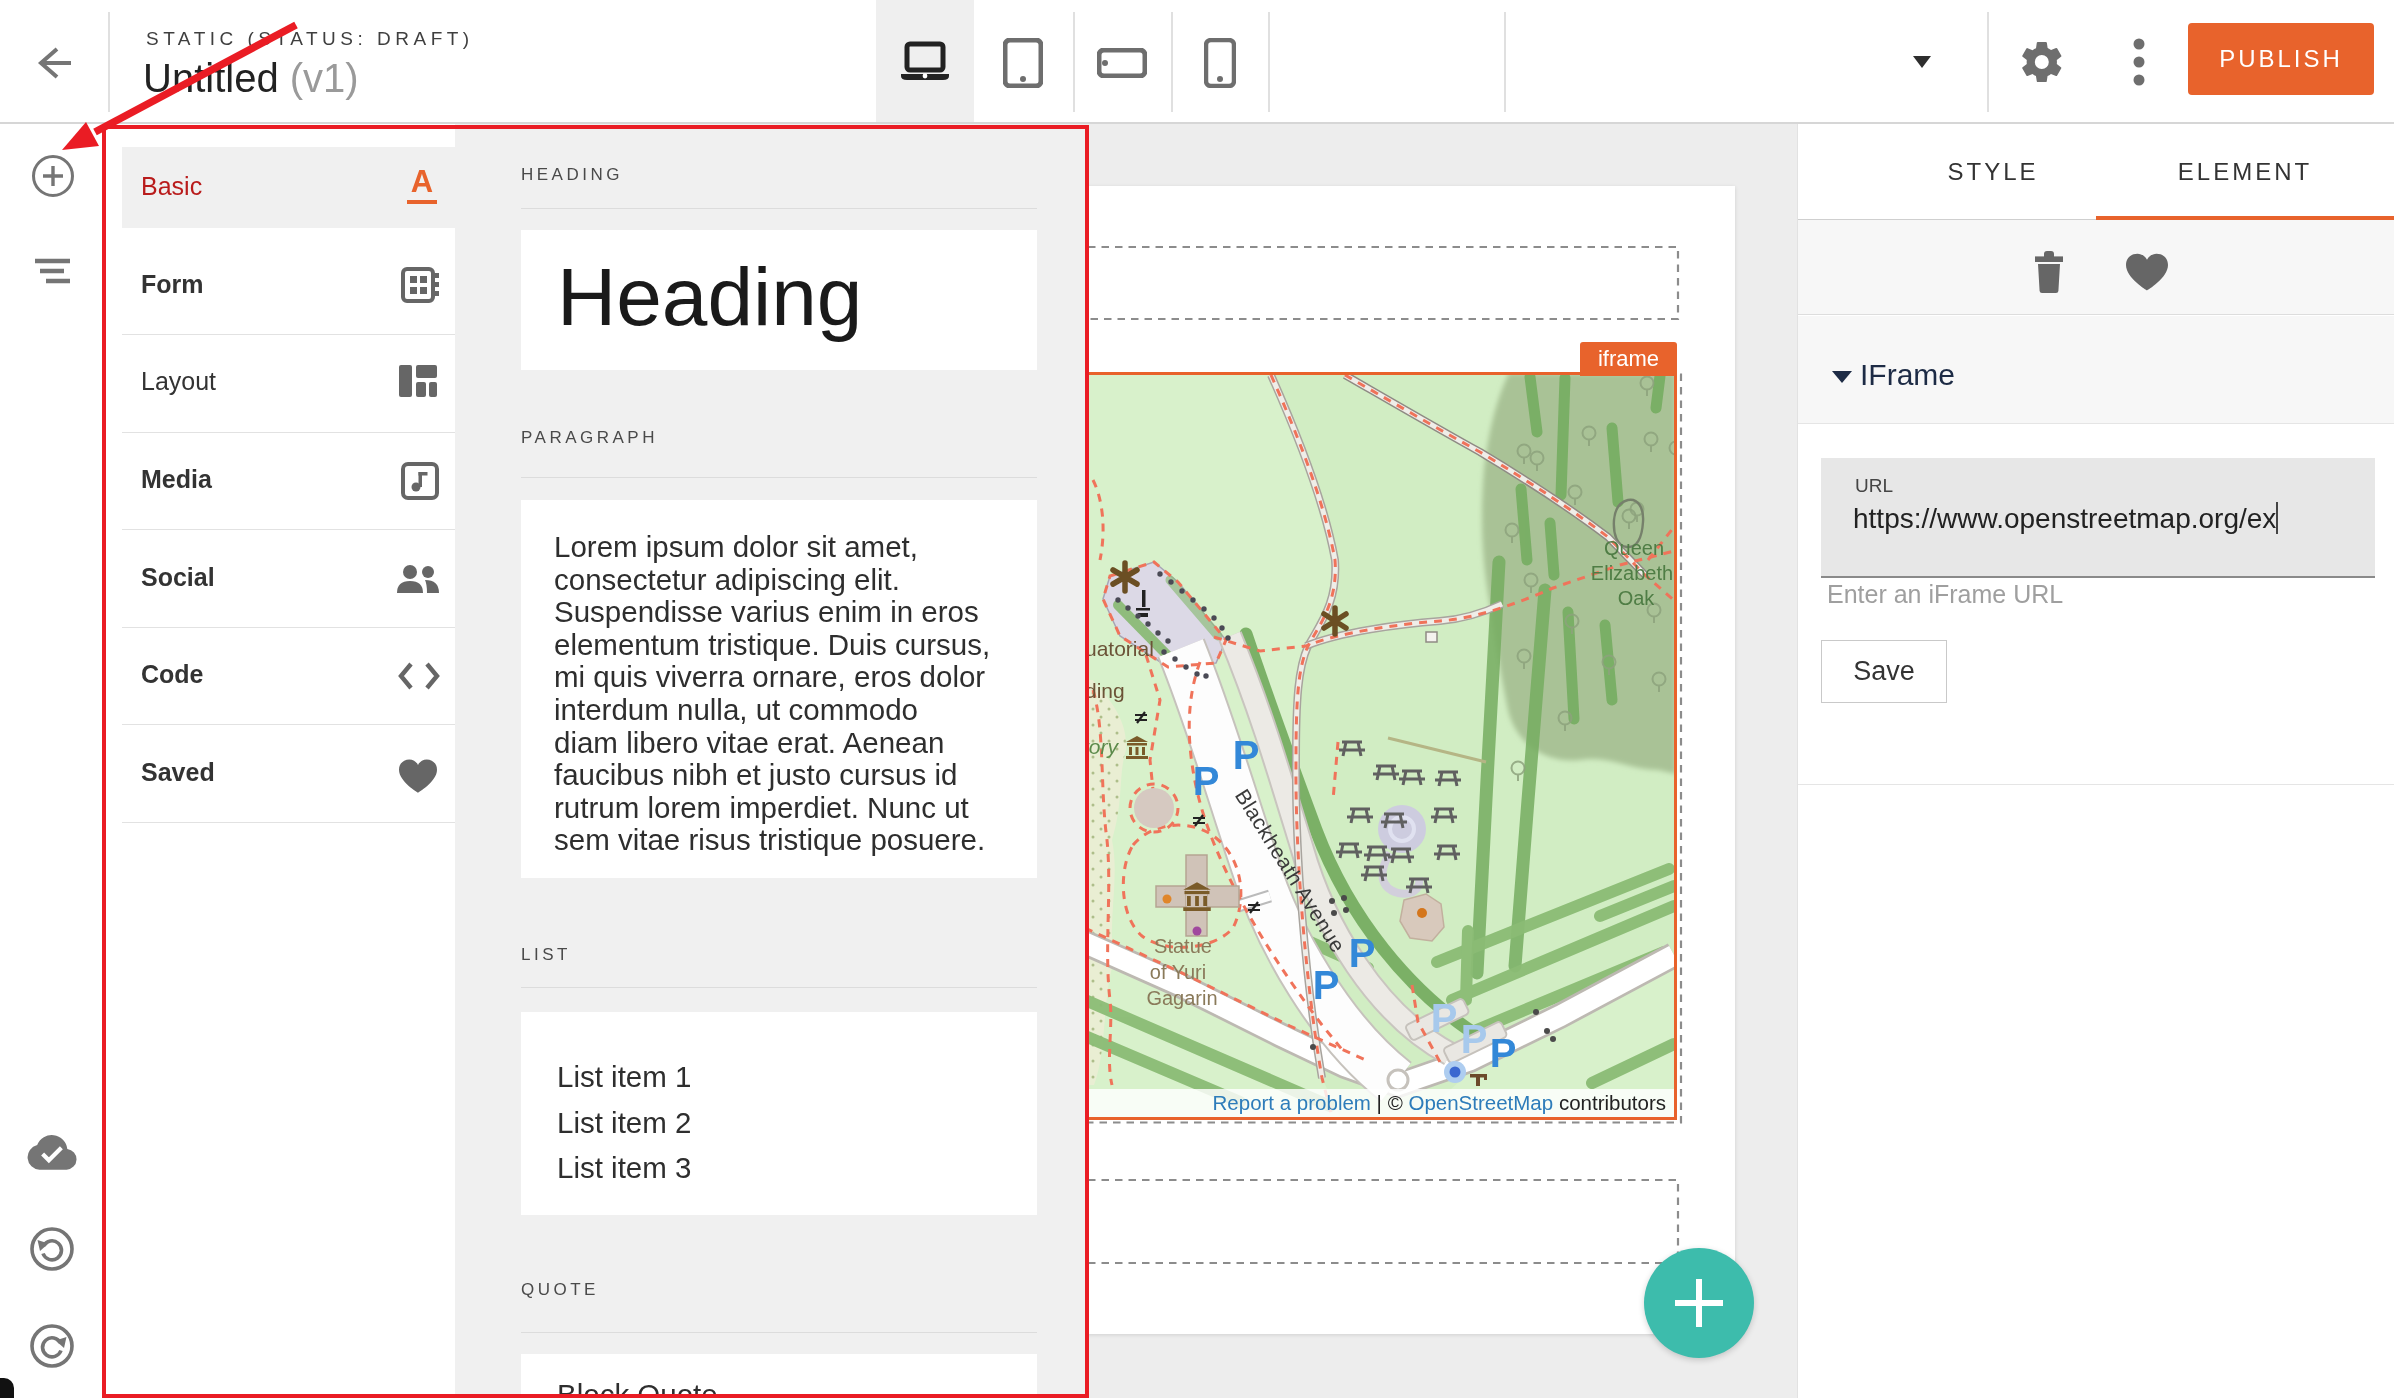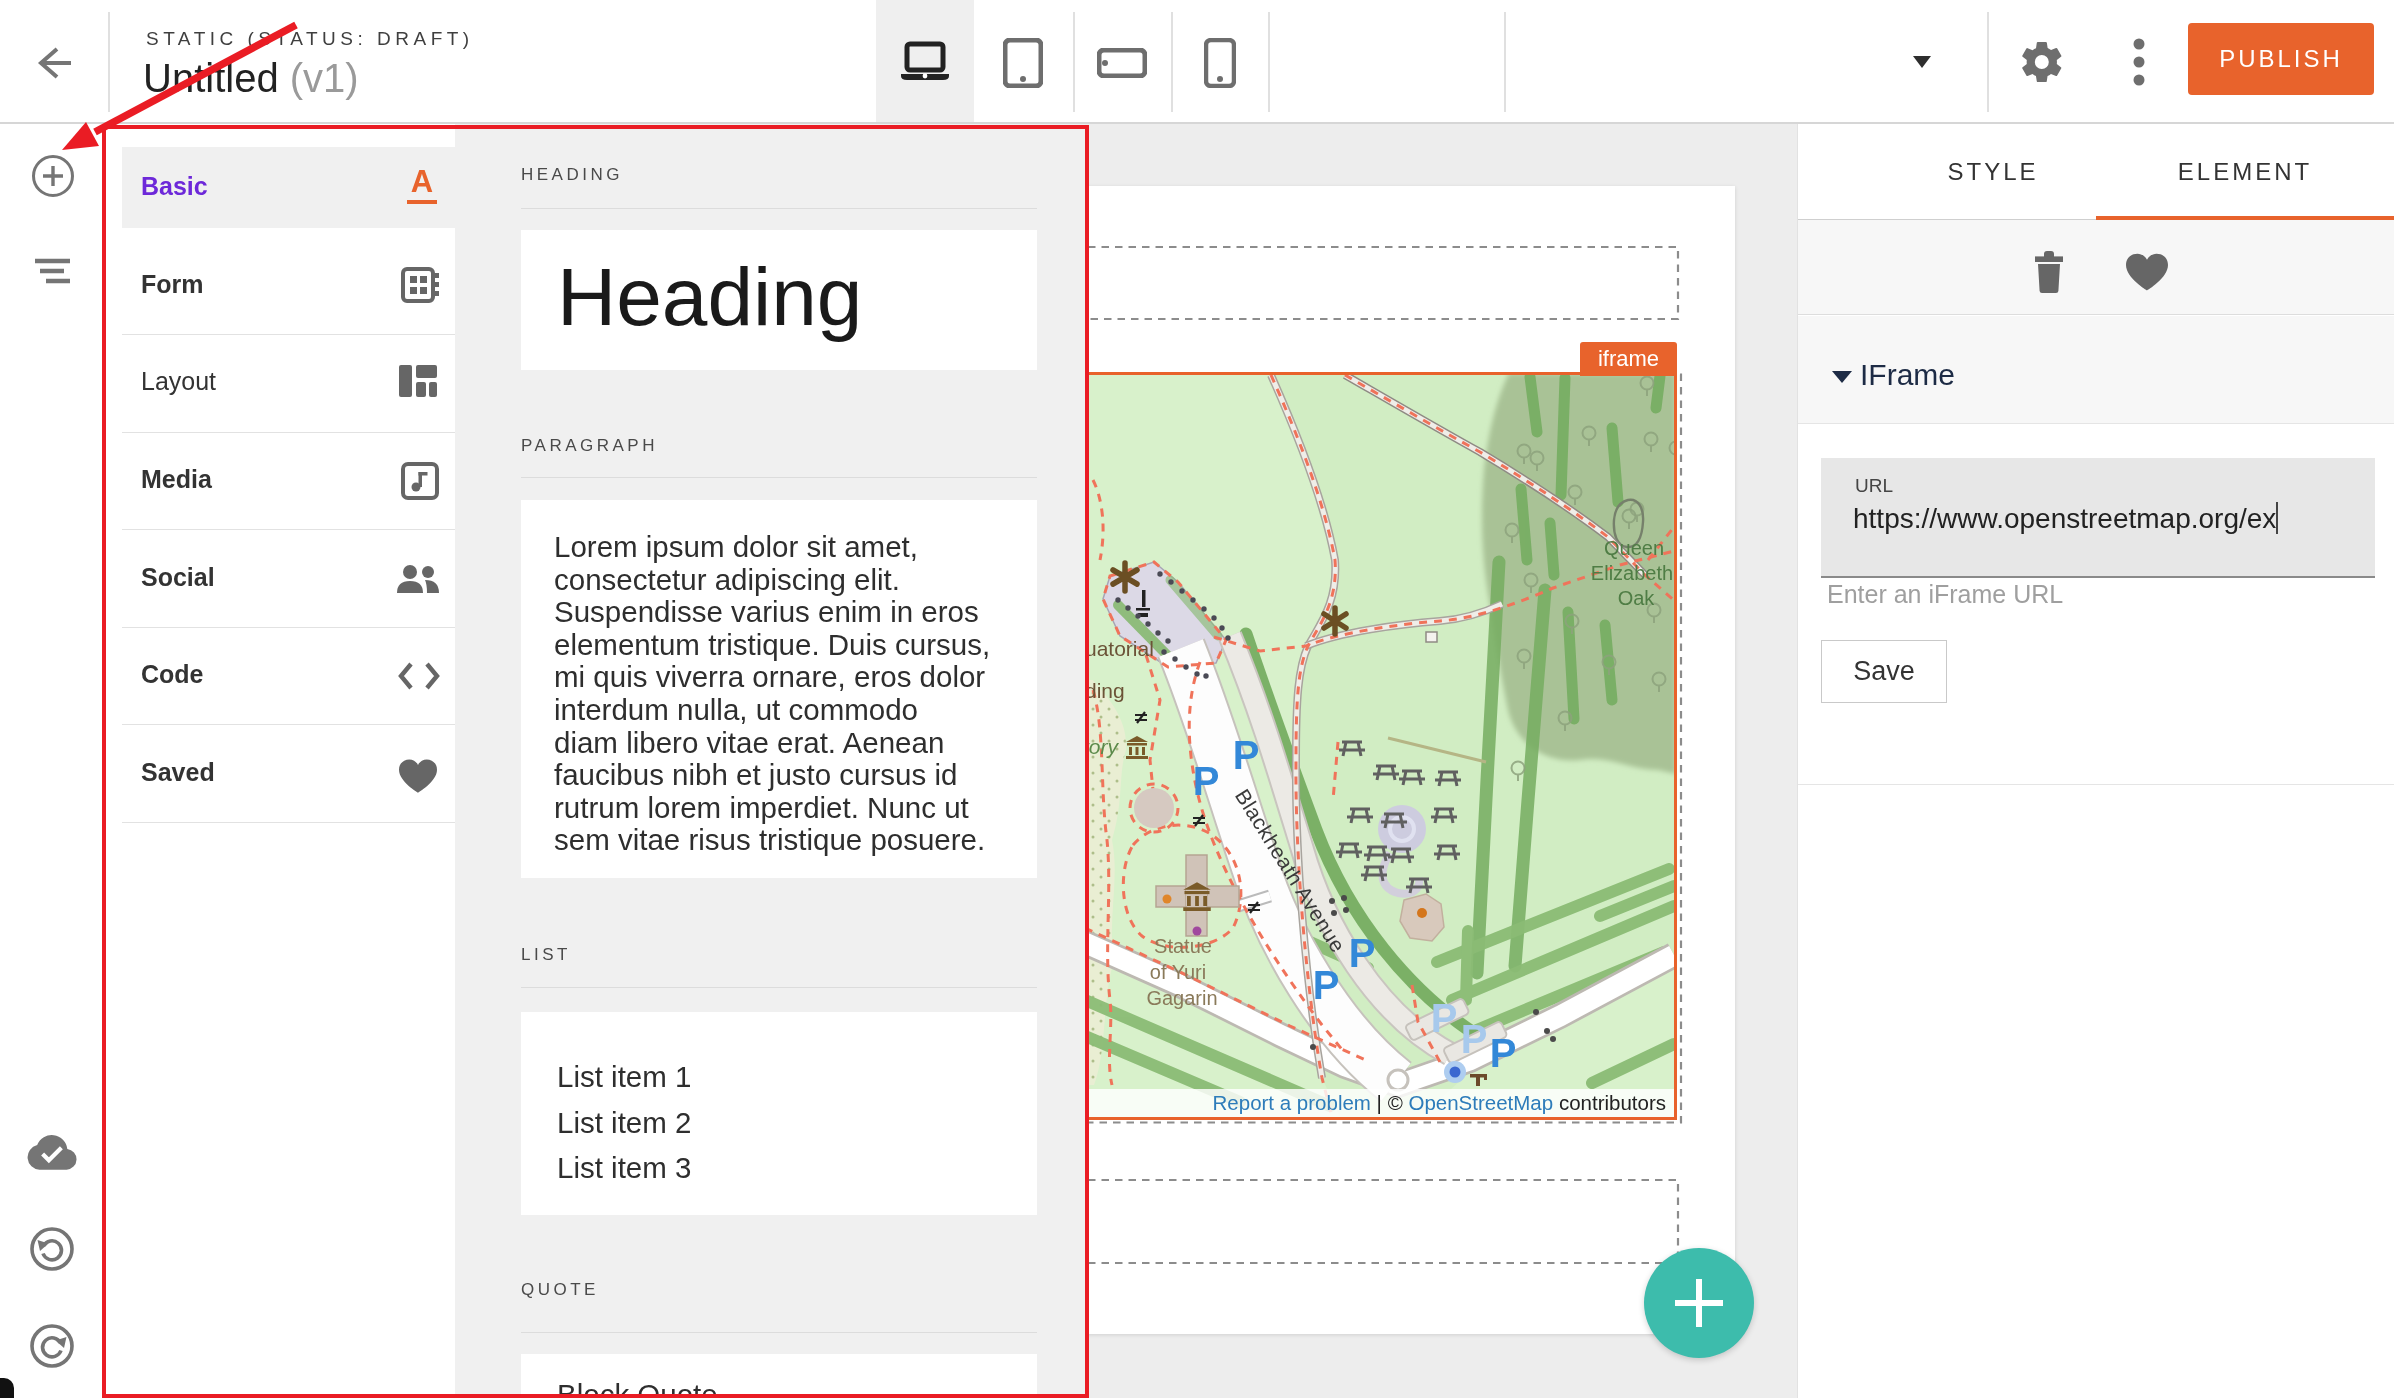--- a/index.html
+++ b/index.html
@@ -415,21 +415,21 @@
   <svg class="abs" style="left:29px; top:1199px;" width="46" height="46" viewBox="0 0 46 46">
     <circle cx="23" cy="23" r="20" fill="none" stroke="#757575" stroke-width="3.6"></circle>
     <path d="M31.5 20 A 9.5 9.5 0 1 0 32 27.5" fill="none" stroke="#757575" stroke-width="3.6"></path>
     <polygon points="37.5,14 26.5,17.5 35,25" fill="#757575"></polygon>
   </svg>
 </div>
 
 <div id="flyout">
   <div id="menucol">
     <div class="abs" style="left:12px; top:23px; width:333px; height:81px; background:#f0f0f0;"></div>
-    <div class="abs" style="left:31px; top:48px; font-size:25px; font-weight:bold; color:#6d28d9;">Basic</div>
+    <div class="abs" style="left:31px; top:48px; font-size:25px; font-weight:normal; color:#b91c1c;">Basic</div>
     <div class="abs" style="left:292px; top:42px; width:40px; text-align:center; font-size:31px; font-weight:bold; color:#e8632c; line-height:31px;">A<div style="margin:3px auto 0; width:30px; height:4px; background:#e8632c;"></div></div>
 
     <div class="abs" style="left:31px; top:146px; font-size:25px; font-weight:bold; color:#333;">Form</div>
     <svg class="abs" style="left:291px; top:143px;" width="38" height="36" viewBox="0 0 38 36">
       <rect x="2" y="2" width="30" height="32" rx="4" fill="none" stroke="#666" stroke-width="4"></rect>
       <rect x="9" y="9" width="7" height="7" fill="#666"></rect>
         <rect x="19" y="9" width="7" height="7" fill="#666"></rect>
       <rect x="9" y="20" width="7" height="7" fill="#666"></rect>
         <rect x="19" y="20" width="7" height="7" fill="#666"></rect>
       <rect x="33" y="6" width="5" height="5" fill="#666"></rect>
@@ -477,21 +477,21 @@
     </svg>
     <div class="msep" style="top:698px;"></div>
   </div>
   <div id="contcol"></div>
   <div class="seclabel" style="top:41px;">HEADING</div>
   <div class="secdiv" style="top:84px;"></div>
   <div class="card" style="top:106px; height:140px;">
     <div style="position:absolute; left:36px; top:26px; font-size:82px; line-height:1; color:#1a1a1a;">Heading</div>
   </div>
 
-  <div class="seclabel" style="top:312px;text-align:right;">PARAGRAPH</div>
+  <div class="seclabel" style="top:304px;text-align:right;">PARAGRAPH</div>
   <div class="secdiv" style="top:353px;"></div>
   <div class="card" style="top:376px; height:378px;">
     <div style="position:absolute; left:33px; top:31px; font-size:29.5px; line-height:32.6px; color:#2e2e2e;">Lorem ipsum dolor sit amet,<br>consectetur adipiscing elit.<br>Suspendisse varius enim in eros<br>elementum tristique. Duis cursus,<br>mi quis viverra ornare, eros dolor<br>interdum nulla, ut commodo<br>diam libero vitae erat. Aenean<br>faucibus nibh et justo cursus id<br>rutrum lorem imperdiet. Nunc ut<br>sem vitae risus tristique posuere.</div>
   </div>
 
   <div class="seclabel" style="top:821px;">LIST</div>
   <div class="secdiv" style="top:863px;"></div>
   <div class="card" style="top:888px; height:203px;">
     <div style="position:absolute; left:36px; top:42px; font-size:29.5px; line-height:45.5px; color:#2e2e2e;">List item 1<br>List item 2<br>List item 3</div>
   </div>

